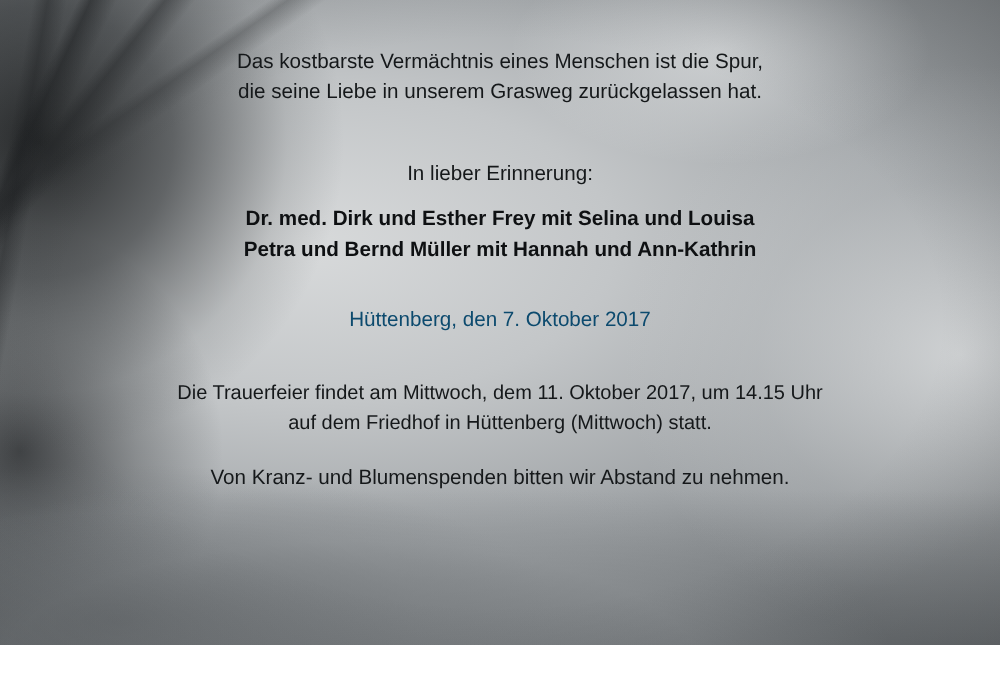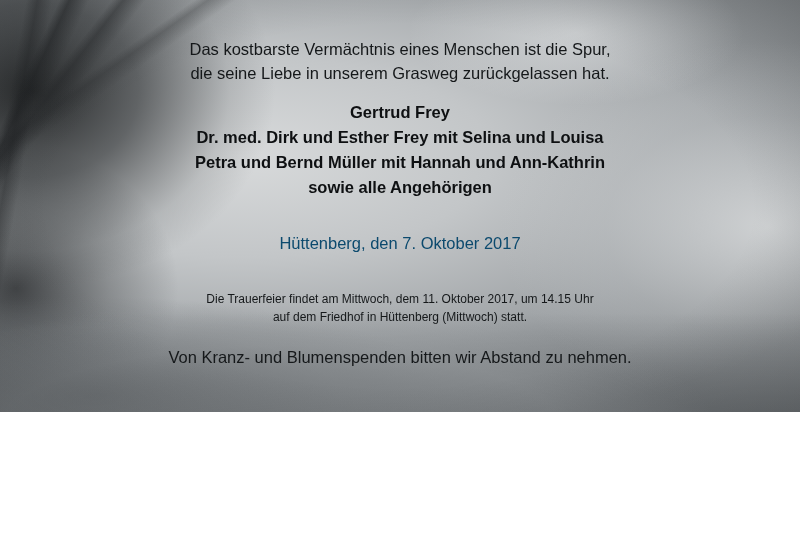--- a/index.html
+++ b/index.html
@@ -6,21 +6,21 @@
     margin: 0;
     padding: 0;
     background: #ffffff;
   }
   body {
     font-family: "Liberation Sans", sans-serif;
   }
   .obituary {
     position: relative;
     width: 800px;
-    height: 412px;
+    height: 516px;
     overflow: hidden;
     background-color: #b8bbbd;
     box-sizing: border-box;
   }
   
   .bg-layer {
     position: absolute;
     inset: 0;
     pointer-events: none;
   }
@@ -109,21 +109,21 @@
   }
 
   .place-date {
     margin-top: 34px;
     font-size: 16.5px;
     color: #0c4a6e;
   }
 
   .service {
     margin-top: 37px;
-    font-size: 12px;
+    font-size: 16px;
     line-height: 1.5;
     color: #15181a;
   }
 
   .note {
     margin-top: 22px;
     font-size: 16.5px;
     color: #15181a;
   }
 </style>
@@ -141,26 +141,25 @@
 
   <div class="content">
 
     <div class="epitaph">
       <div>Das kostbarste Vermächtnis eines Menschen ist die Spur,</div>
       <div>die seine Liebe in unserem Grasweg zurückgelassen hat.</div>
     </div>
 
 
 
+    <div class="memory-intro">In lieber Erinnerung:</div>
 
     <div class="family">
-      <div>Gertrud Frey</div>
       <div>Dr. med. Dirk und Esther Frey mit Selina und Louisa</div>
       <div>Petra und Bernd Müller mit Hannah und Ann-Kathrin</div>
-      <div>sowie alle Angehörigen</div>
     </div>
 
     <div class="place-date">Hüttenberg, den 7. Oktober 2017</div>
 
     <div class="service">
       <div>Die Trauerfeier findet am Mittwoch, dem 11. Oktober 2017, um 14.15 Uhr</div>
       <div>auf dem Friedhof in Hüttenberg (Mittwoch) statt.</div>
     </div>
 
     <div class="note">Von Kranz- und Blumenspenden bitten wir Abstand zu nehmen.</div>

